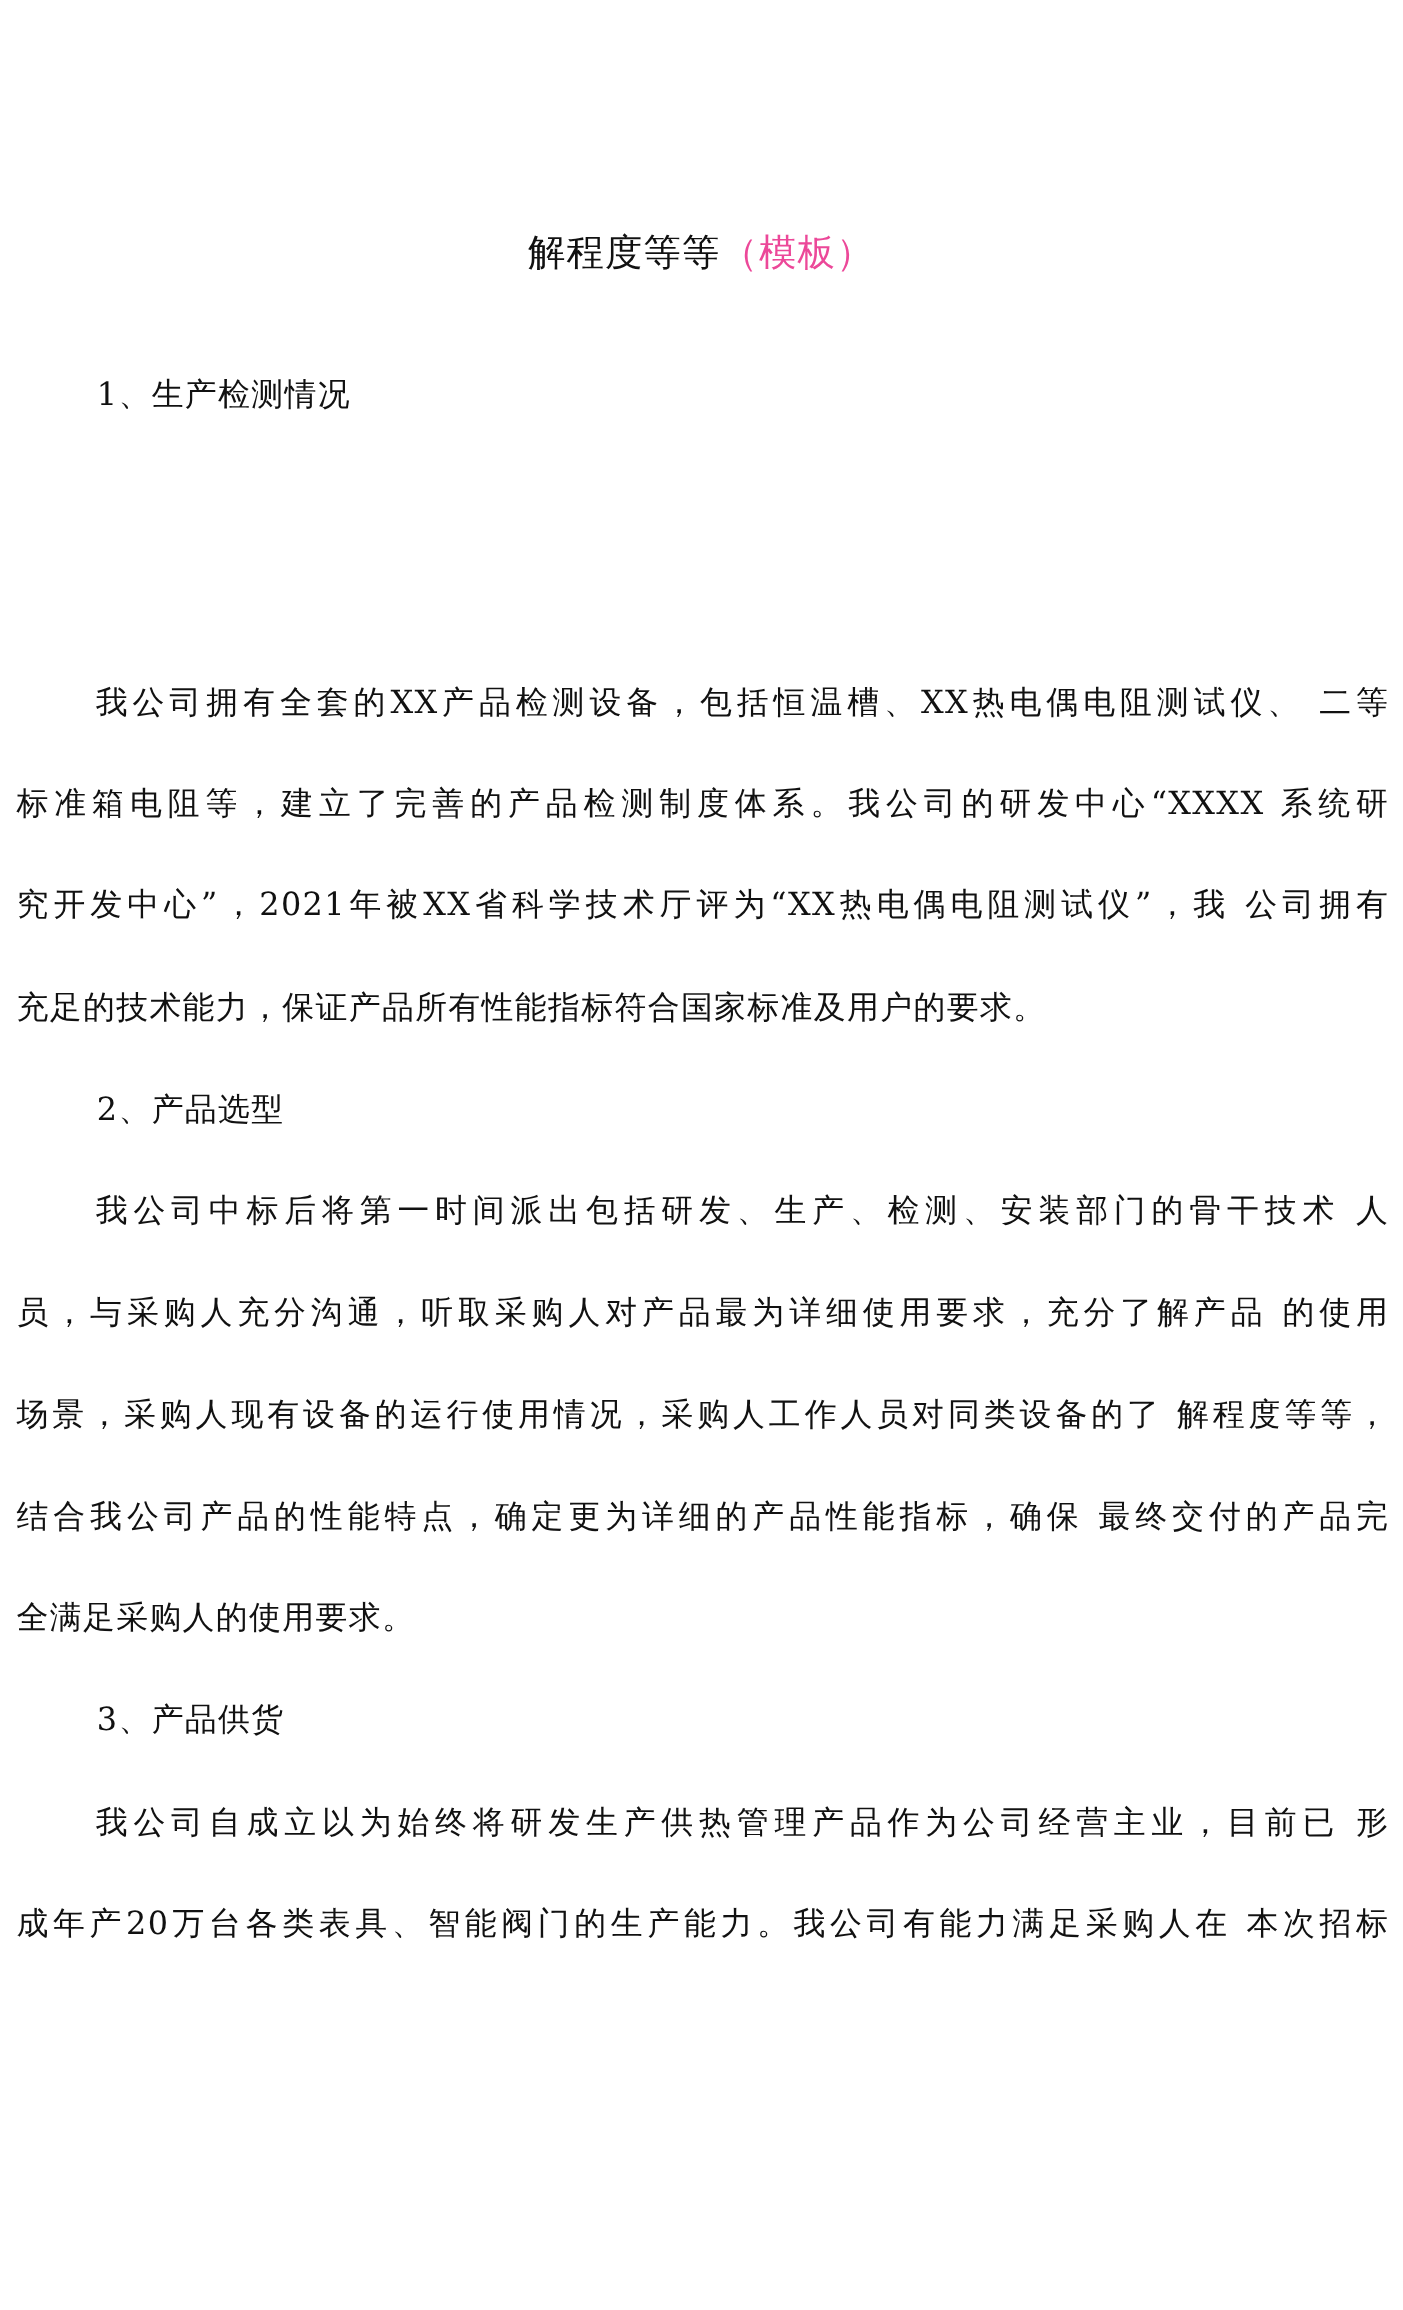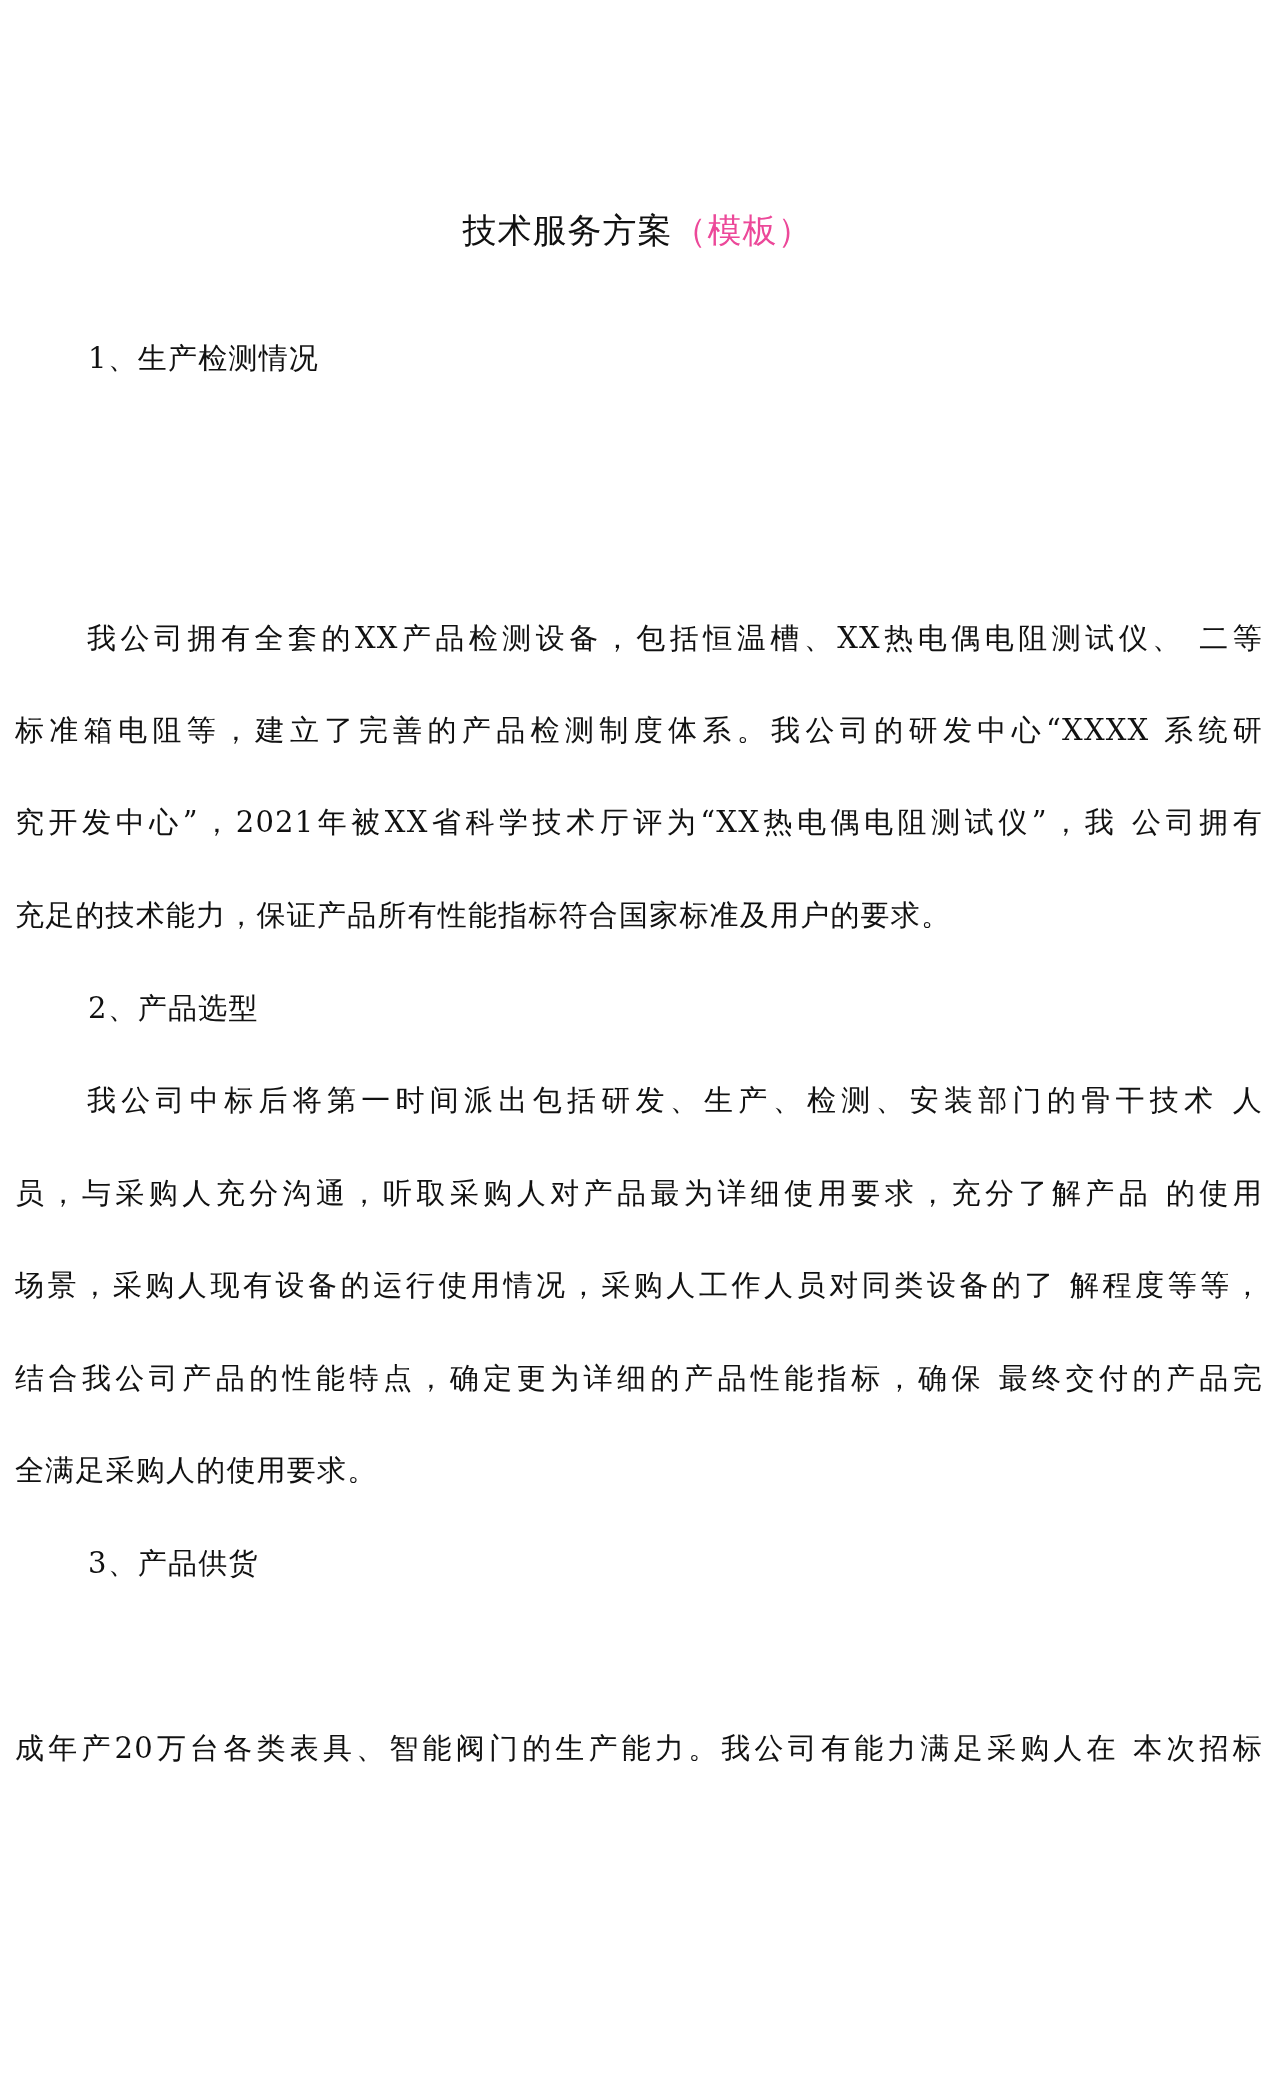--- a/index.html
+++ b/index.html
@@ -64,36 +64,37 @@
     white-space: nowrap;
     letter-spacing: 1.2px;
   }
 </style>
 </head>
 <body>
 
 <div class="page">
 
   <div class="title" style="top:205px">
-    <span>技术服务方案</span><span class="accent">（模板）</span>
+    <span>解程度等等</span><span class="accent">（模板）</span>
   </div>
 
   <div class="heading" style="top:335px">1、生产检测情况</div>
 
 
   <div class="line indent" style="top:615px">我公司拥有全套的XX产品检测设备，包括恒温槽、XX热电偶电阻测试仪、 二等</div>
   <div class="line" style="top:707px">标准箱电阻等，建立了完善的产品检测制度体系。我公司的研发中心“XXXX 系统研</div>
   <div class="line" style="top:799px">究开发中心”，2021年被XX省科学技术厅评为“XX热电偶电阻测试仪”，我 公司拥有</div>
   <div class="line last" style="top:892px">充足的技术能力，保证产品所有性能指标符合国家标准及用户的要求。</div>
 
   <div class="heading" style="top:985px">2、产品选型</div>
 
   <div class="line indent" style="top:1077px">我公司中标后将第一时间派出包括研发、生产、检测、安装部门的骨干技术 人</div>
   <div class="line" style="top:1170px">员，与采购人充分沟通，听取采购人对产品最为详细使用要求，充分了解产品 的使用</div>
   <div class="line" style="top:1262px">场景，采购人现有设备的运行使用情况，采购人工作人员对同类设备的了 解程度等等，</div>
   <div class="line" style="top:1355px">结合我公司产品的性能特点，确定更为详细的产品性能指标，确保 最终交付的产品完</div>
   <div class="line last" style="top:1447px">全满足采购人的使用要求。</div>
 
   <div class="heading" style="top:1540px">3、产品供货</div>
 
+  <div class="line indent" style="top:1633px">我公司自成立以为始终将研发生产供热管理产品作为公司经营主业，目前已 形</div>
   <div class="line" style="top:1725px">成年产20万台各类表具、智能阀门的生产能力。我公司有能力满足采购人在 本次招标</div>
 
 </div>
 
 </body></html>

